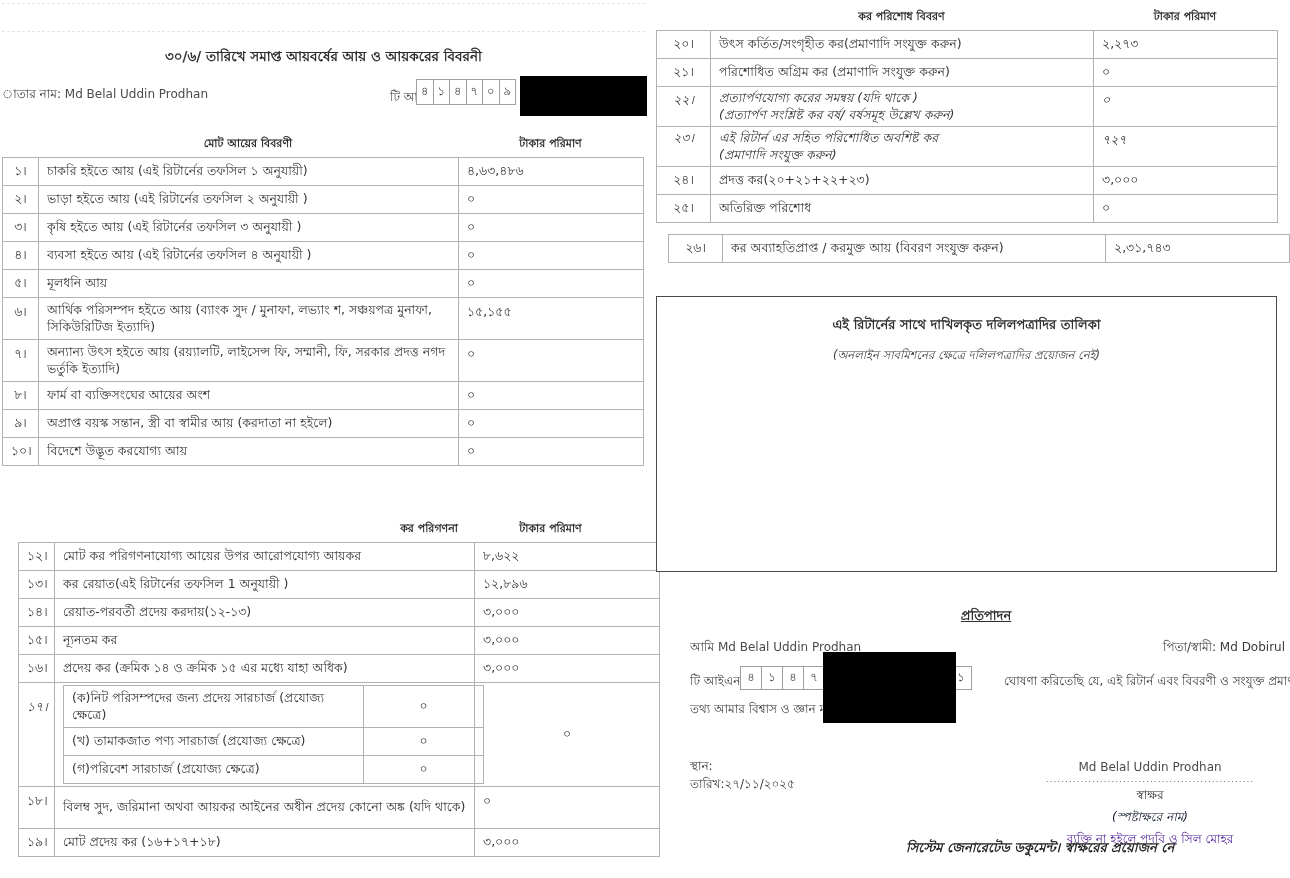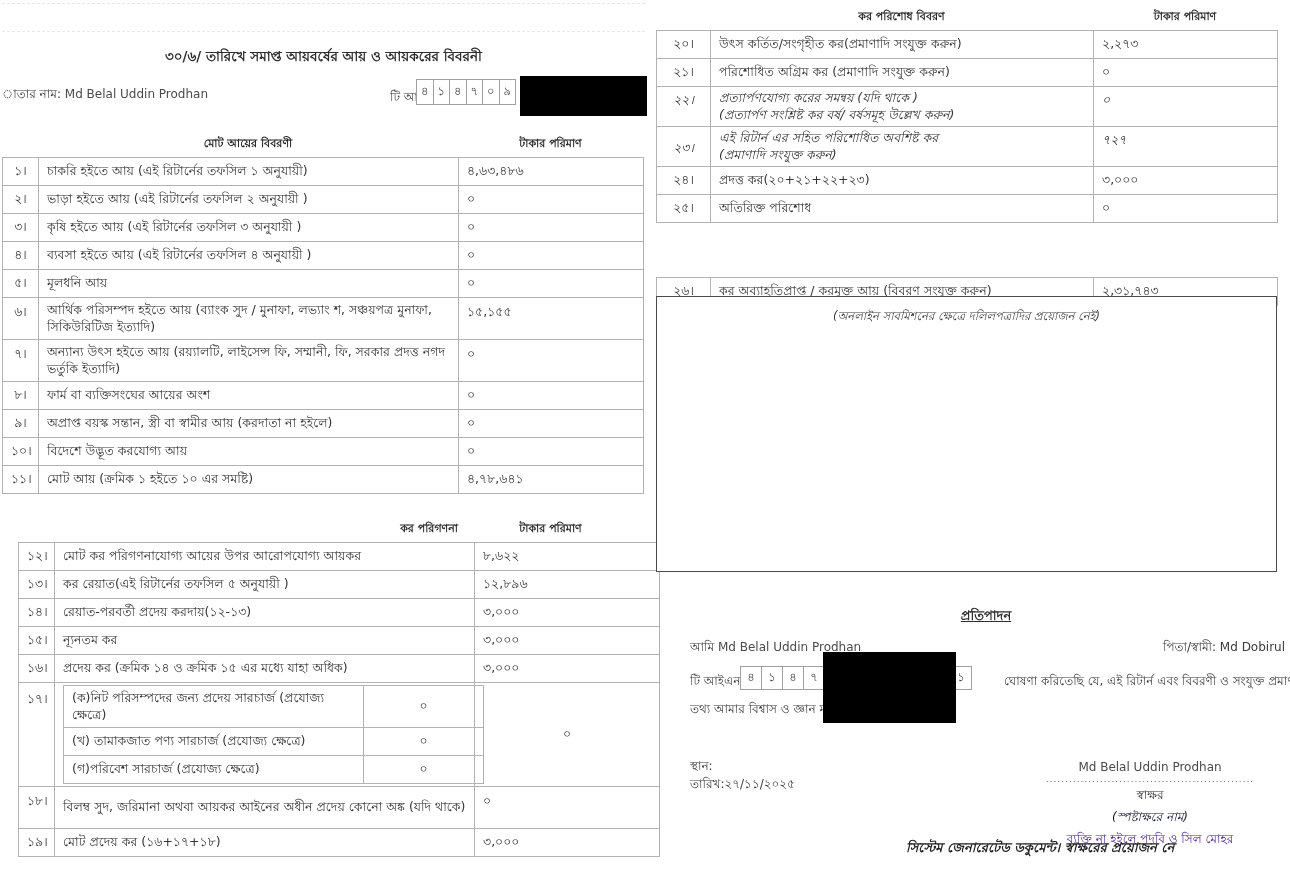--- a/index.html
+++ b/index.html
@@ -150,66 +150,61 @@
       <tr class="h1">
             <td class="sl">৯।</td>
             <td>অপ্রাপ্ত বয়স্ক সন্তান, স্ত্রী বা স্বামীর আয় (করদাতা না হইলে)</td>
             <td class="val">০</td>
           </tr>
       <tr class="h1">
             <td class="sl">১০।</td>
             <td>বিদেশে উদ্ভূত করযোগ্য আয়</td>
             <td class="val">০</td>
           </tr>
-      <tr class="h1">
-            <td class="sl">১১।</td>
-            <td>মোট আয় (ক্রমিক ১ হইতে ১০ এর সমষ্টি)</td>
-            <td class="val">৪,৭৮,৬৪১</td>
-          </tr>
     </tbody>
       </table>
 
     <div class="abs grid-head center" style="top:520px; left:36px; width:420px;text-align:right;">কর পরিগণনা</div>
     <div class="abs grid-head center" style="top:520px; left:456px; width:185px;">টাকার পরিমাণ</div>
 
     <table class="grid abs" style="top:542px; left:16px; width:641px;">
       <colgroup>
           <col style="width:36px">
           <col style="width:420px">
           <col style="width:185px">
         </colgroup>
       <tbody>
           <tr class="h1">
             <td class="sl">১২।</td>
             <td>মোট কর পরিগণনাযোগ্য আয়ের উপর আরোপযোগ্য আয়কর</td>
             <td class="val">৮,৬২২</td>
           </tr>
       <tr class="h1">
             <td class="sl">১৩।</td>
-            <td>কর রেয়াত(এই রিটার্নের তফসিল ৫ অনুযায়ী )</td>
+            <td>কর রেয়াত(এই রিটার্নের তফসিল 1 অনুযায়ী )</td>
             <td class="val">১২,৮৯৬</td>
           </tr>
       <tr class="h1">
             <td class="sl">১৪।</td>
             <td>রেয়াত-পরবর্তী প্রদেয় করদায়(১২-১৩)</td>
             <td class="val">৩,০০০</td>
           </tr>
       <tr class="h1">
             <td class="sl">১৫।</td>
             <td>ন্যূনতম কর</td>
             <td class="val">৩,০০০</td>
           </tr>
       <tr class="h1">
             <td class="sl">১৬।</td>
             <td>প্রদেয় কর (ক্রমিক ১৪ ও ক্রমিক ১৫ এর মধ্যে যাহা অধিক)</td>
             <td class="val">৩,০০০</td>
           </tr>
 
       <tr>
-        <td class="sl" style="vertical-align:top; padding-top:8px;">১৭।</td>
+        <td class="sl" style="vertical-align:top; padding-top:16px;font-style:italic;">১৭।</td>
         <td class="noPad">
           <table class="inner">
             <colgroup>
                   <col style="width:300px">
                   <col style="width:120px">
                 </colgroup>
             <tbody>
                   <tr class="h2">
                     <td>(ক)নিট পরিসম্পদের জন্য প্রদেয় সারচার্জ (প্রযোজ্য ক্ষেত্রে)</td>
                     <td class="center">০</td>
@@ -265,56 +260,57 @@
           </tr>
       <tr class="h3">
             <td class="sl" style="vertical-align:top; padding-top:5px;">২২।</td>
             <td>
               <span style="display:block;">প্রত্যার্পণযোগ্য করের সমন্বয় (যদি থাকে )</span>
               <span style="display:block;">(প্রত্যার্পণ সংশ্লিষ্ট কর বর্ষ/ বর্ষসমূহ উল্লেখ করুন)</span>
             </td>
             <td class="val" style="vertical-align:top; padding-top:5px;">০</td>
           </tr>
       <tr class="h3">
-            <td class="sl" style="vertical-align:top; padding-top:13px;">২৩।</td>
+            <td class="sl" style="vertical-align:top; padding-top:3px;">২৩।</td>
             <td>
               <span style="display:block;">এই রিটার্ন এর সহিত পরিশোধিত অবশিষ্ট কর</span>
               <span style="display:block;">(প্রমাণাদি সংযুক্ত করুন)</span>
             </td>
             <td class="val" style="vertical-align:top; padding-top:5px;">৭২৭</td>
           </tr>
       <tr class="h1">
             <td class="sl">২৪।</td>
             <td>প্রদত্ত কর(২০+২১+২২+২৩)</td>
             <td class="val">৩,০০০</td>
           </tr>
       <tr class="h1">
             <td class="sl">২৫।</td>
             <td>অতিরিক্ত পরিশোধ</td>
             <td class="val">০</td>
           </tr>
     </tbody>
       </table>
 
-    <table class="grid abs" style="top:234px; left:0; width:621px;margin-top:43px;">
+    <table class="grid abs" style="top:234px; left:12px; width:621px;">
       <colgroup>
           <col style="width:54px">
           <col style="width:383px">
           <col style="width:184px">
         </colgroup>
       <tbody>
           <tr class="h1">
             <td class="sl">২৬।</td>
             <td>কর অব্যাহতিপ্রাপ্ত / করমুক্ত আয় (বিবরণ সংযুক্ত করুন)</td>
             <td class="val">২,৩১,৭৪৩</td>
           </tr>
     </tbody>
       </table>
 
     <div class="abs docs-box center" style="top:296px; left:0; width:621px; height:276px;">
+      <div class="docs-title">এই রিটার্নের সাথে দাখিলকৃত দলিলপত্রাদির তালিকা</div>
       <div class="docs-sub">(অনলাইন সাবমিশনের ক্ষেত্রে দলিলপত্রাদির প্রয়োজন নেই)</div>
     </div>
 
     <div class="abs verify-head center" style="top:606px; left:0; width:660px;">প্রতিপাদন</div>
 
     <div class="abs small-bn nowrap" style="top:638px; left:34px;">
       <span>আমি</span>
       <span style="color:#4a4a4a;">Md Belal Uddin Prodhan</span>
     </div>
     <div class="abs small-bn nowrap" style="top:638px; left:507px;">পিতা/স্বামী: Md Dobirul</div>

